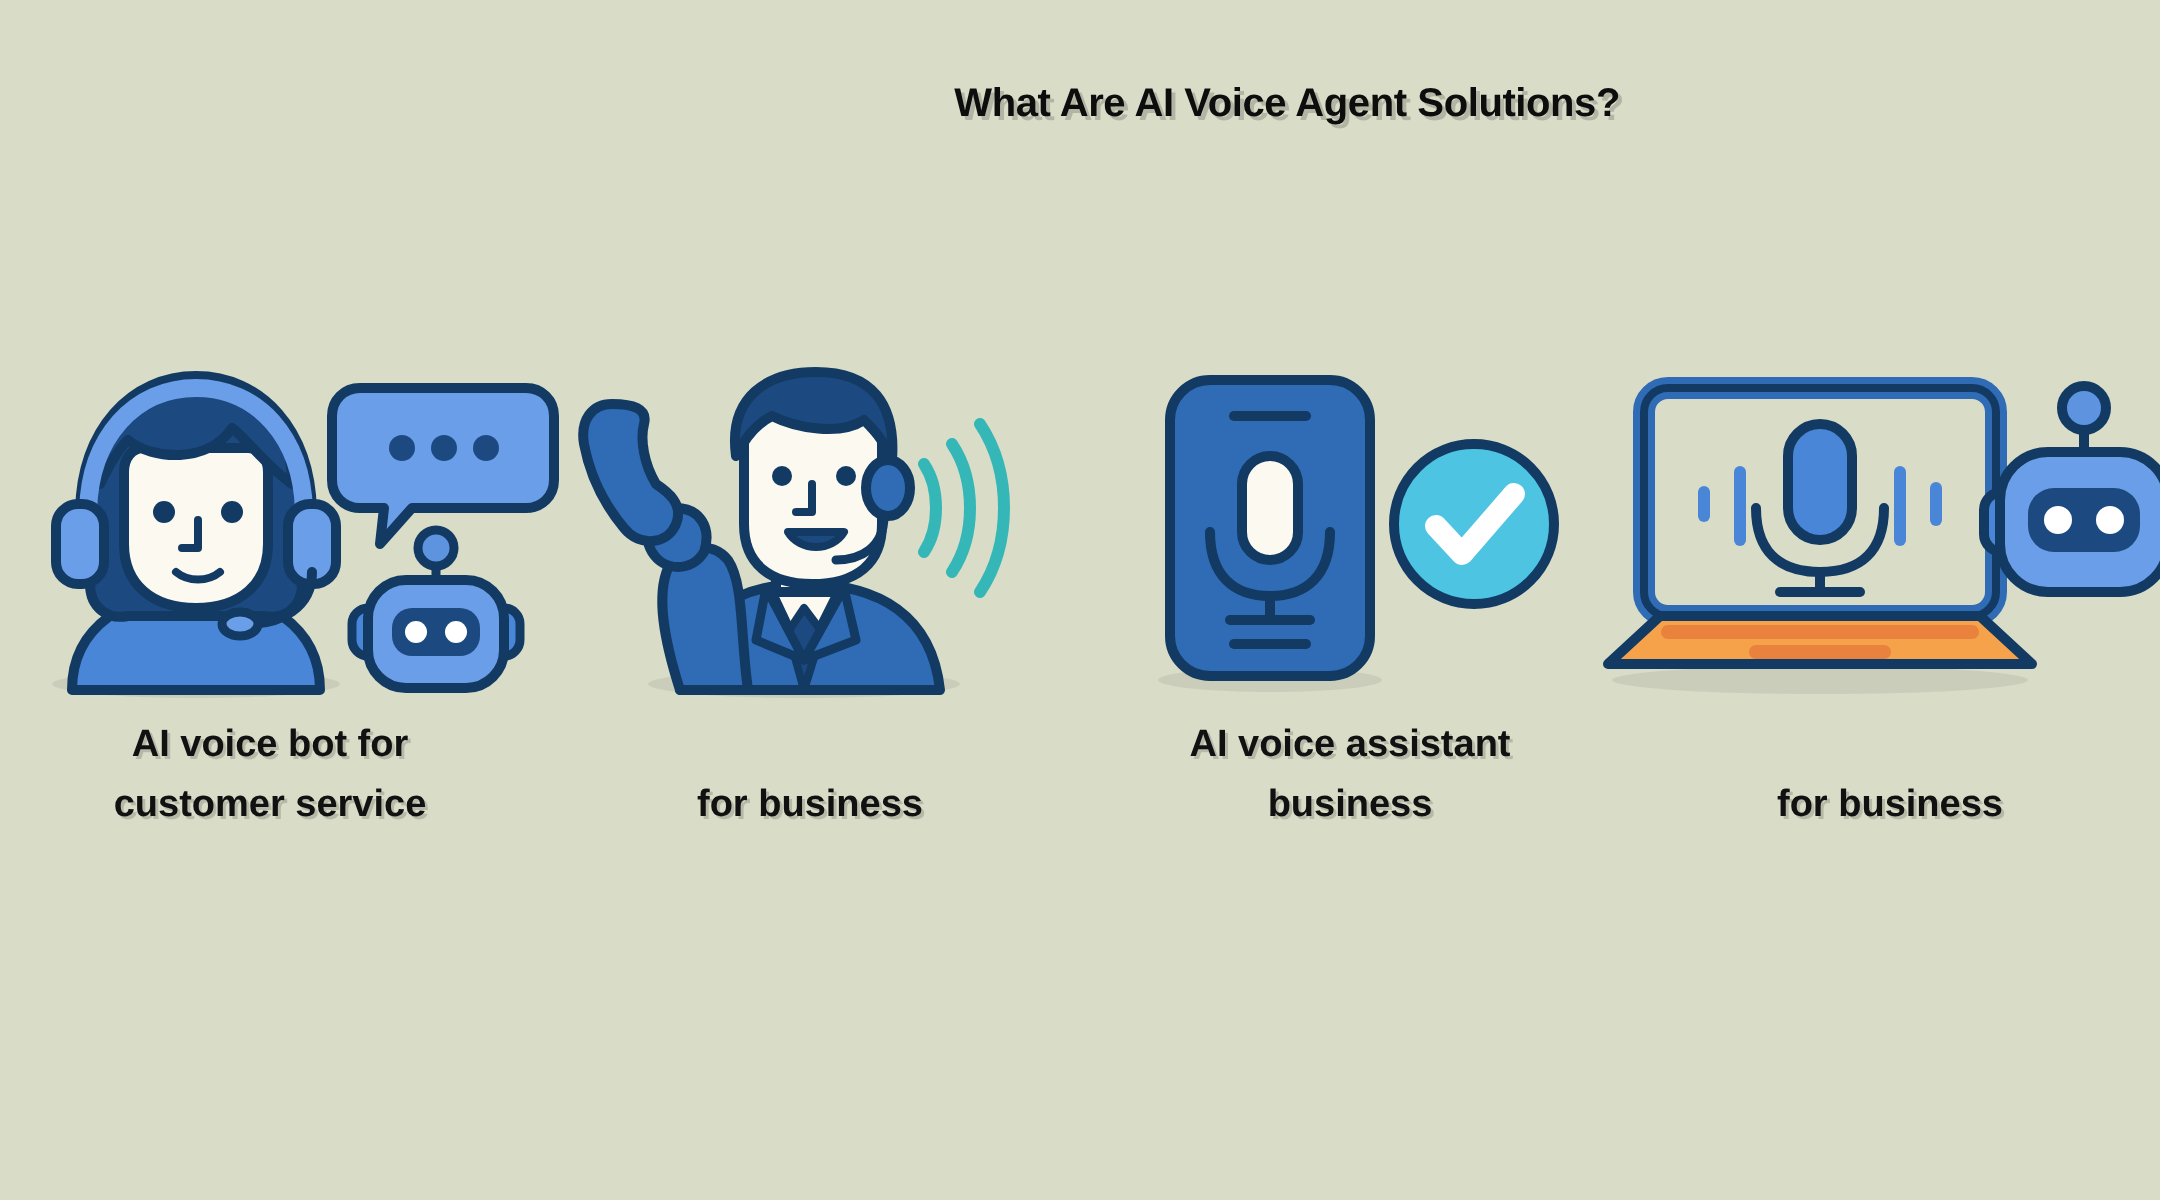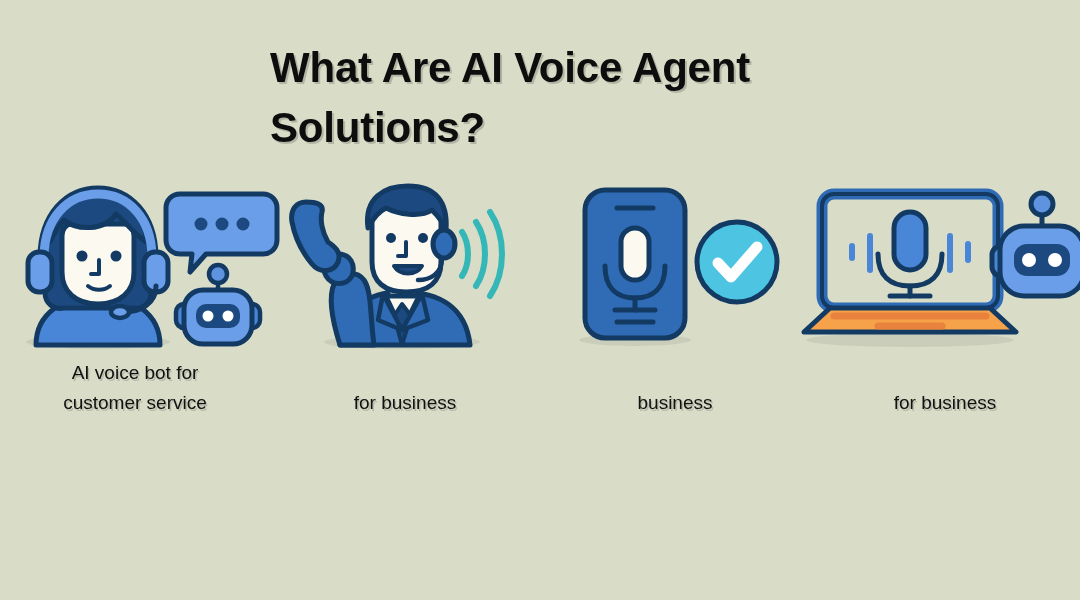--- a/index.html
+++ b/index.html
@@ -19,22 +19,22 @@
     height: 600px;
     background: #d9ddc8;
   }
 
   
   .title {
     position: absolute;
     left: 270px;
     top: 38px;
     width: 540px;
-    text-align: left;
-    font-size: 42px;
+    text-align: right;
+    font-size: 20px;
     font-weight: bold;
     line-height: 1.42;
     color: #0d0d0d;
     letter-spacing: -0.2px;
     text-shadow: 2px 2px 0 rgba(0,0,0,0.18);
   }
 
   
   .columns {
     position: absolute;
@@ -54,21 +54,21 @@
     width: 100%;
     height: 170px;
   }
   .caption {
     position: absolute;
     top: 178px;
     left: 0;
     width: 100%;
     text-align: center;
     font-size: 19px;
-    font-weight: normal;
+    font-weight: bold;
     line-height: 1.58;
     color: #111111;
     text-shadow: 1.5px 1.5px 0 rgba(0,0,0,0.16);
   }
   svg { display: block; overflow: visible; }
   .art-svg {
     position: absolute;
     left: 50%;
     transform: translateX(-50%);
     top: 0;
@@ -213,21 +213,21 @@
           <line x1="70" y1="118" x2="70" y2="130" stroke="#123a63" stroke-width="5" stroke-linecap="round"></line>
           <line x1="50" y1="130" x2="90" y2="130" stroke="#123a63" stroke-width="5" stroke-linecap="round"></line>
 
           <g>
             <circle cx="172" cy="82" r="40" fill="#4cc4e2" stroke="#123a63" stroke-width="5"></circle>
             <path d="M153 83 L166 97 L192 67" fill="none" stroke="#ffffff" stroke-width="11" stroke-linecap="round" stroke-linejoin="round"></path>
           </g>
         </svg>
       </div>
       <div class="caption">
-        <br>
+        <span>AI voice assistant</span><br>
         <span>business</span>
       </div>
     </div>
 
     <div class="col">
       <div class="art">
         <svg class="art-svg" width="290" height="170" viewBox="0 0 290 170">
           <ellipse cx="110" cy="160" rx="104" ry="7" fill="#000" opacity="0.07"></ellipse>
 
           <rect x="22" y="14" width="176" height="114" rx="12" fill="#d9ddc8" stroke="#2f6cb5" stroke-width="11"></rect>

